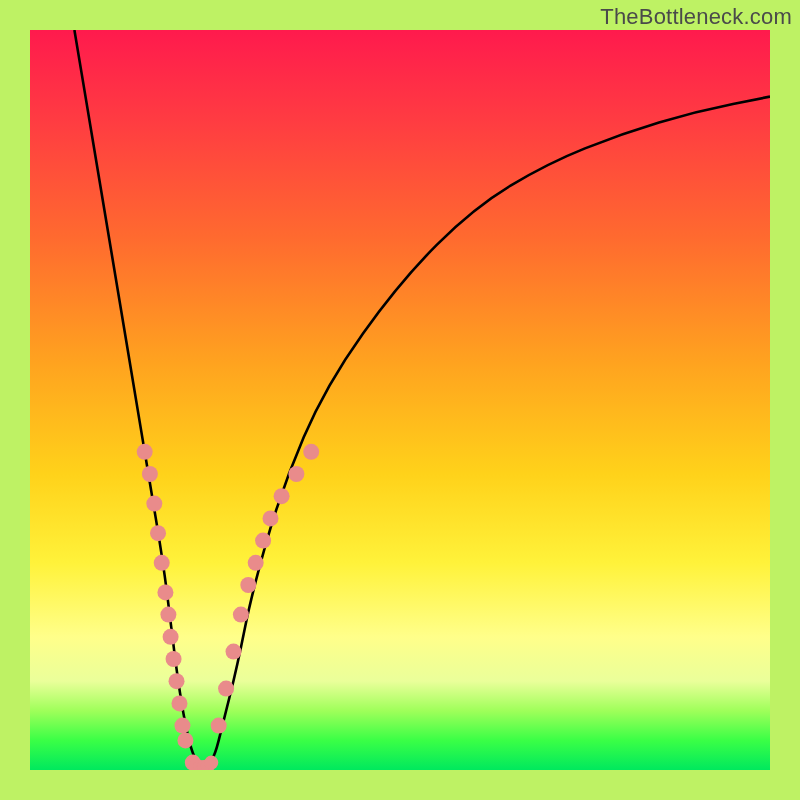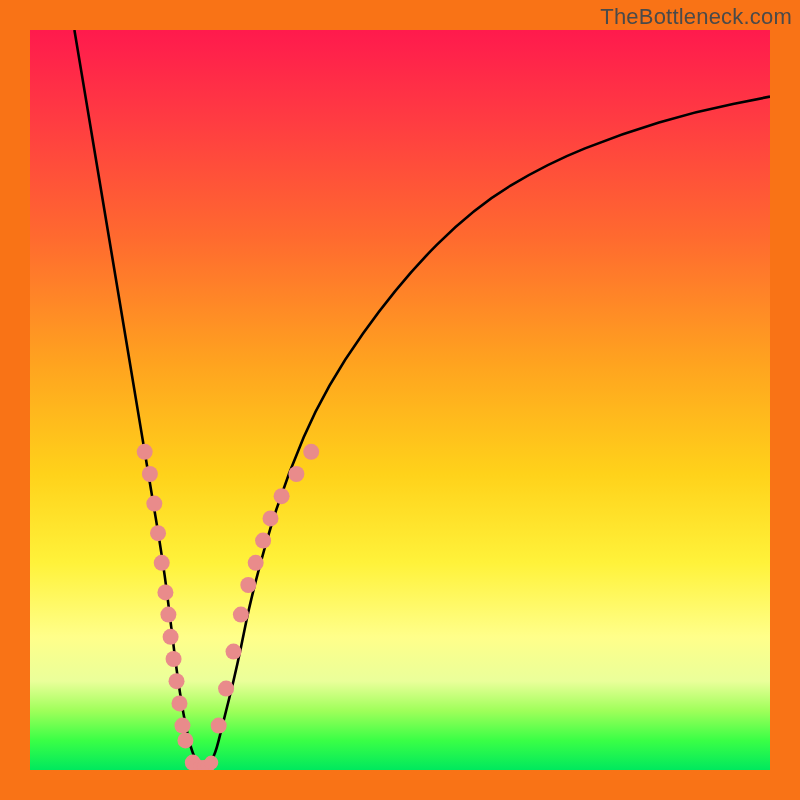--- a/index.html
+++ b/index.html
@@ -10,21 +10,21 @@
     overflow: hidden;
     background: #000;
     font-family: Arial, Helvetica, sans-serif;
   }
   .frame {
     position: absolute;
     left: 0;
     top: 0;
     width: 800px;
     height: 800px;
-    background: #f97316;
+    background: #bef264;
   }
   .plot {
     position: absolute;
     left: 30px;
     top: 30px;
     width: 740px;
     height: 740px;
     
     background: linear-gradient(
       to bottom,

